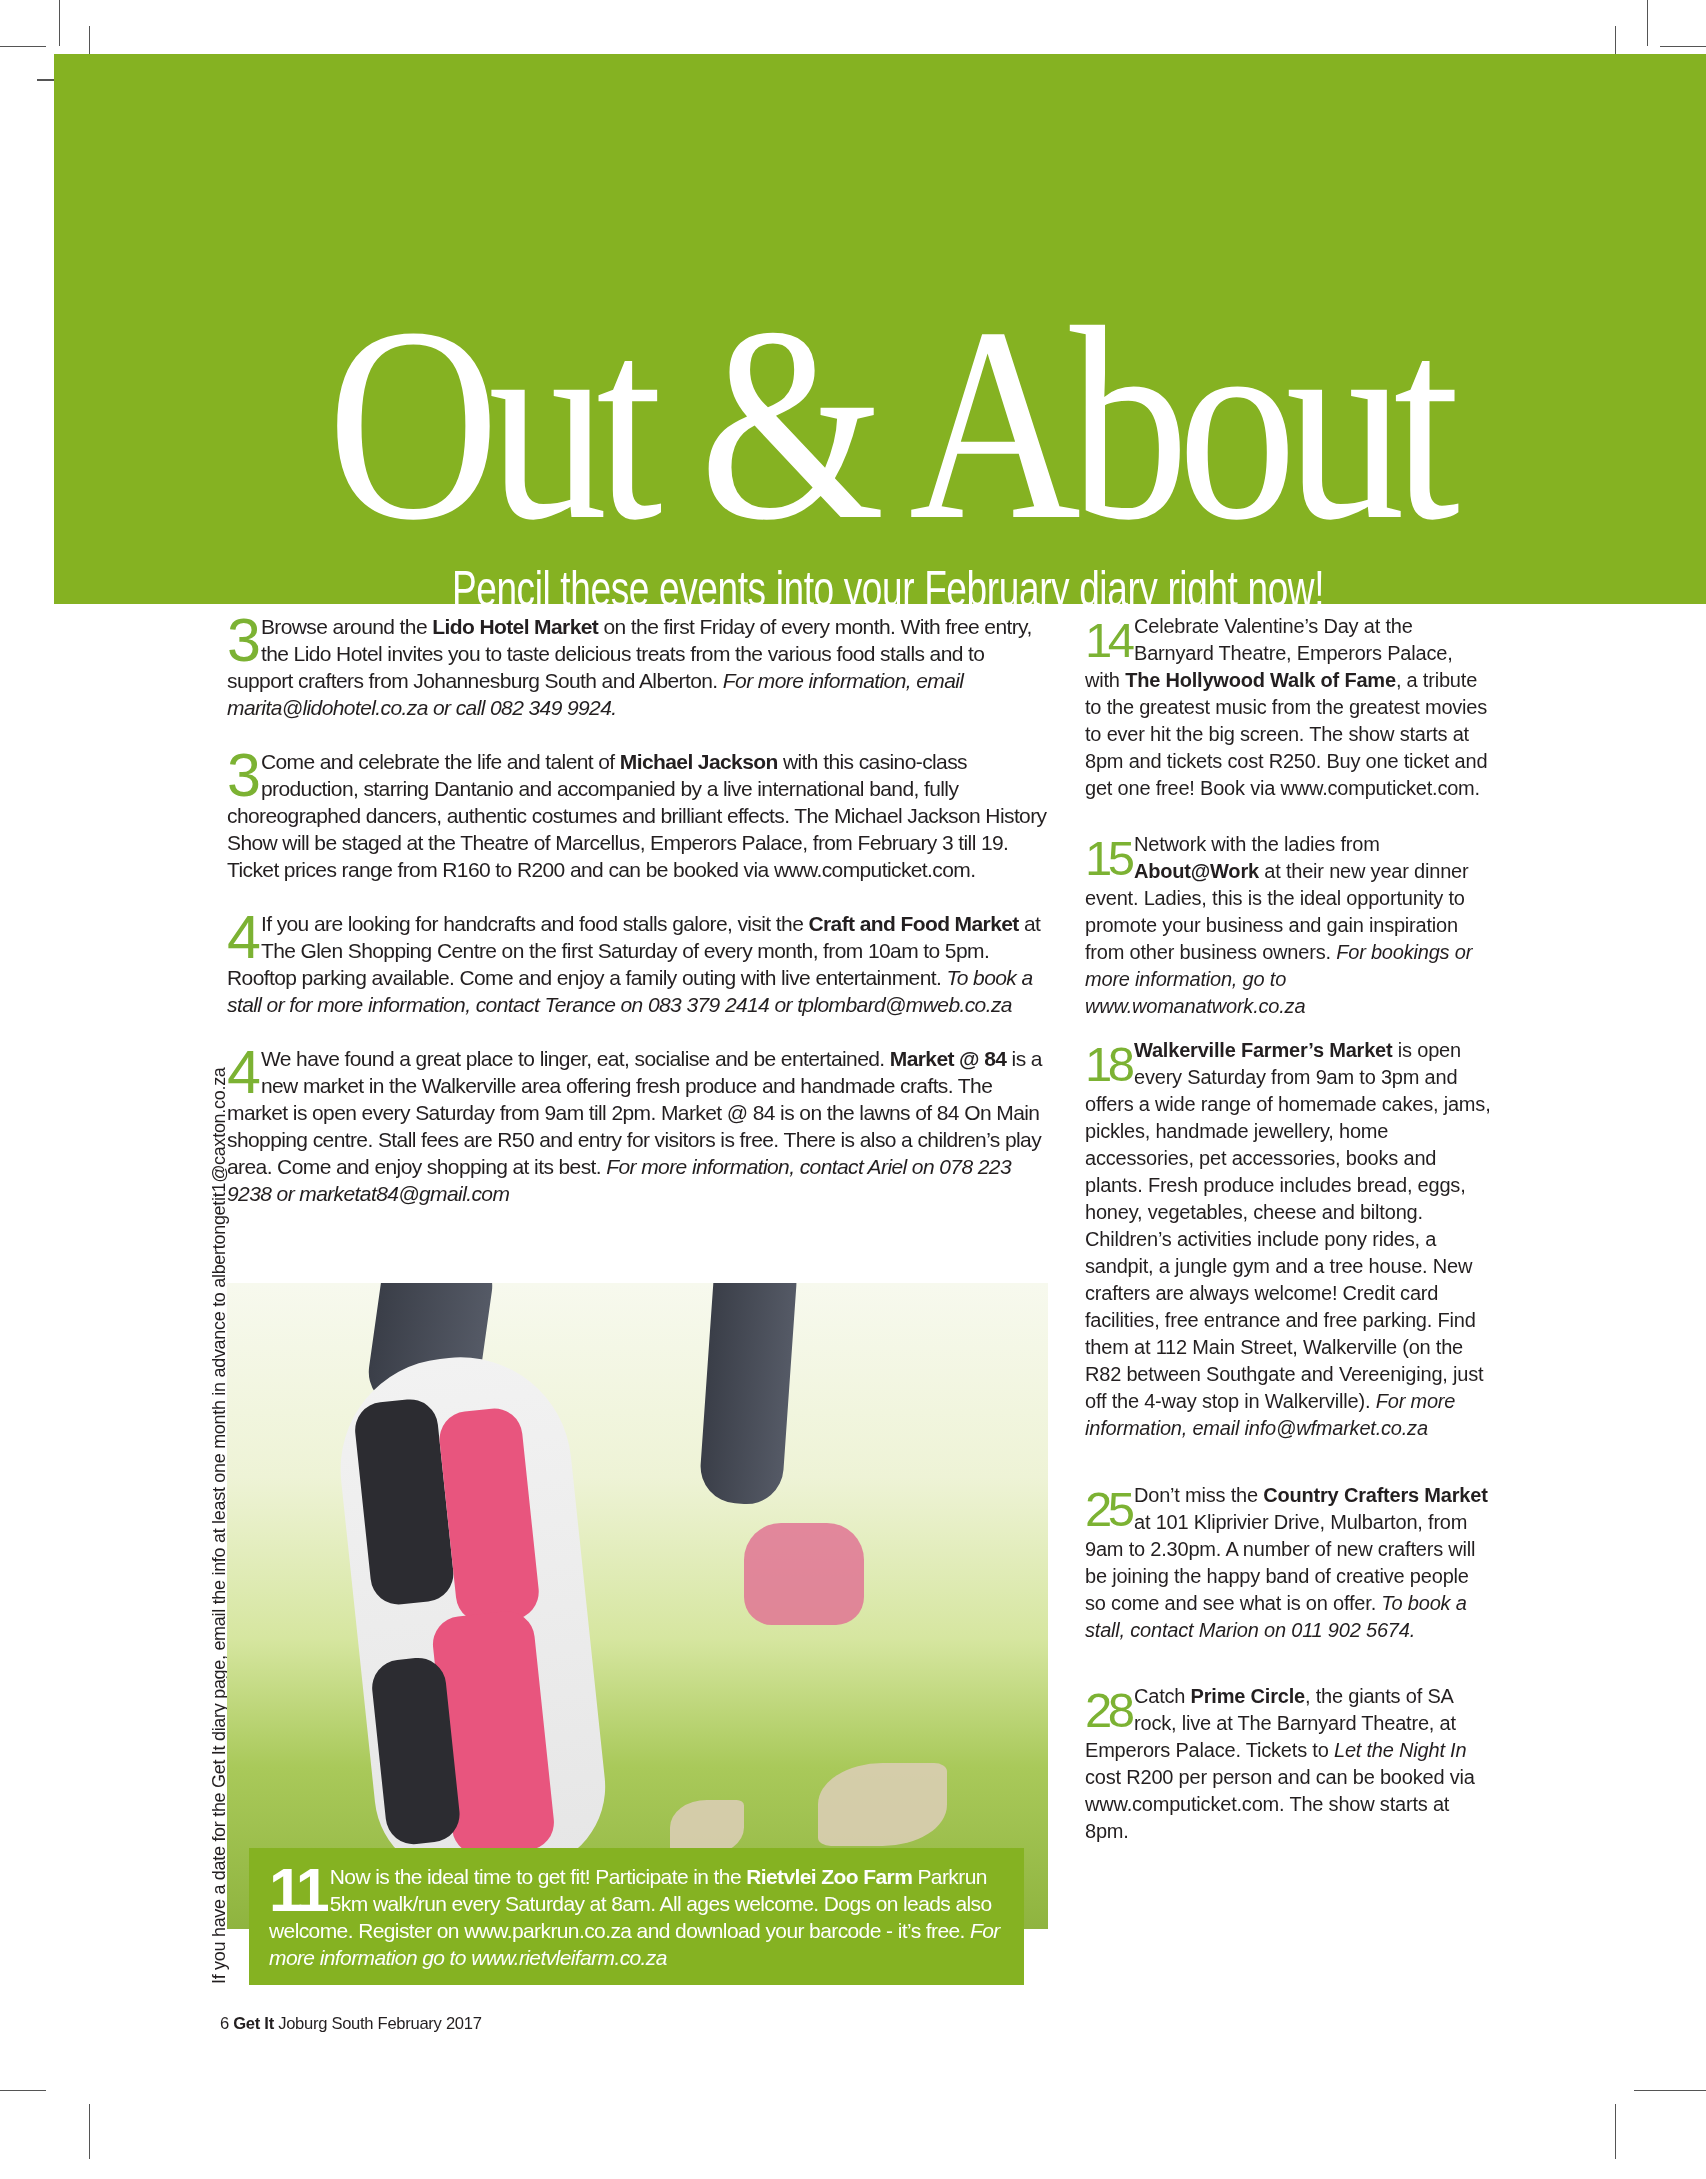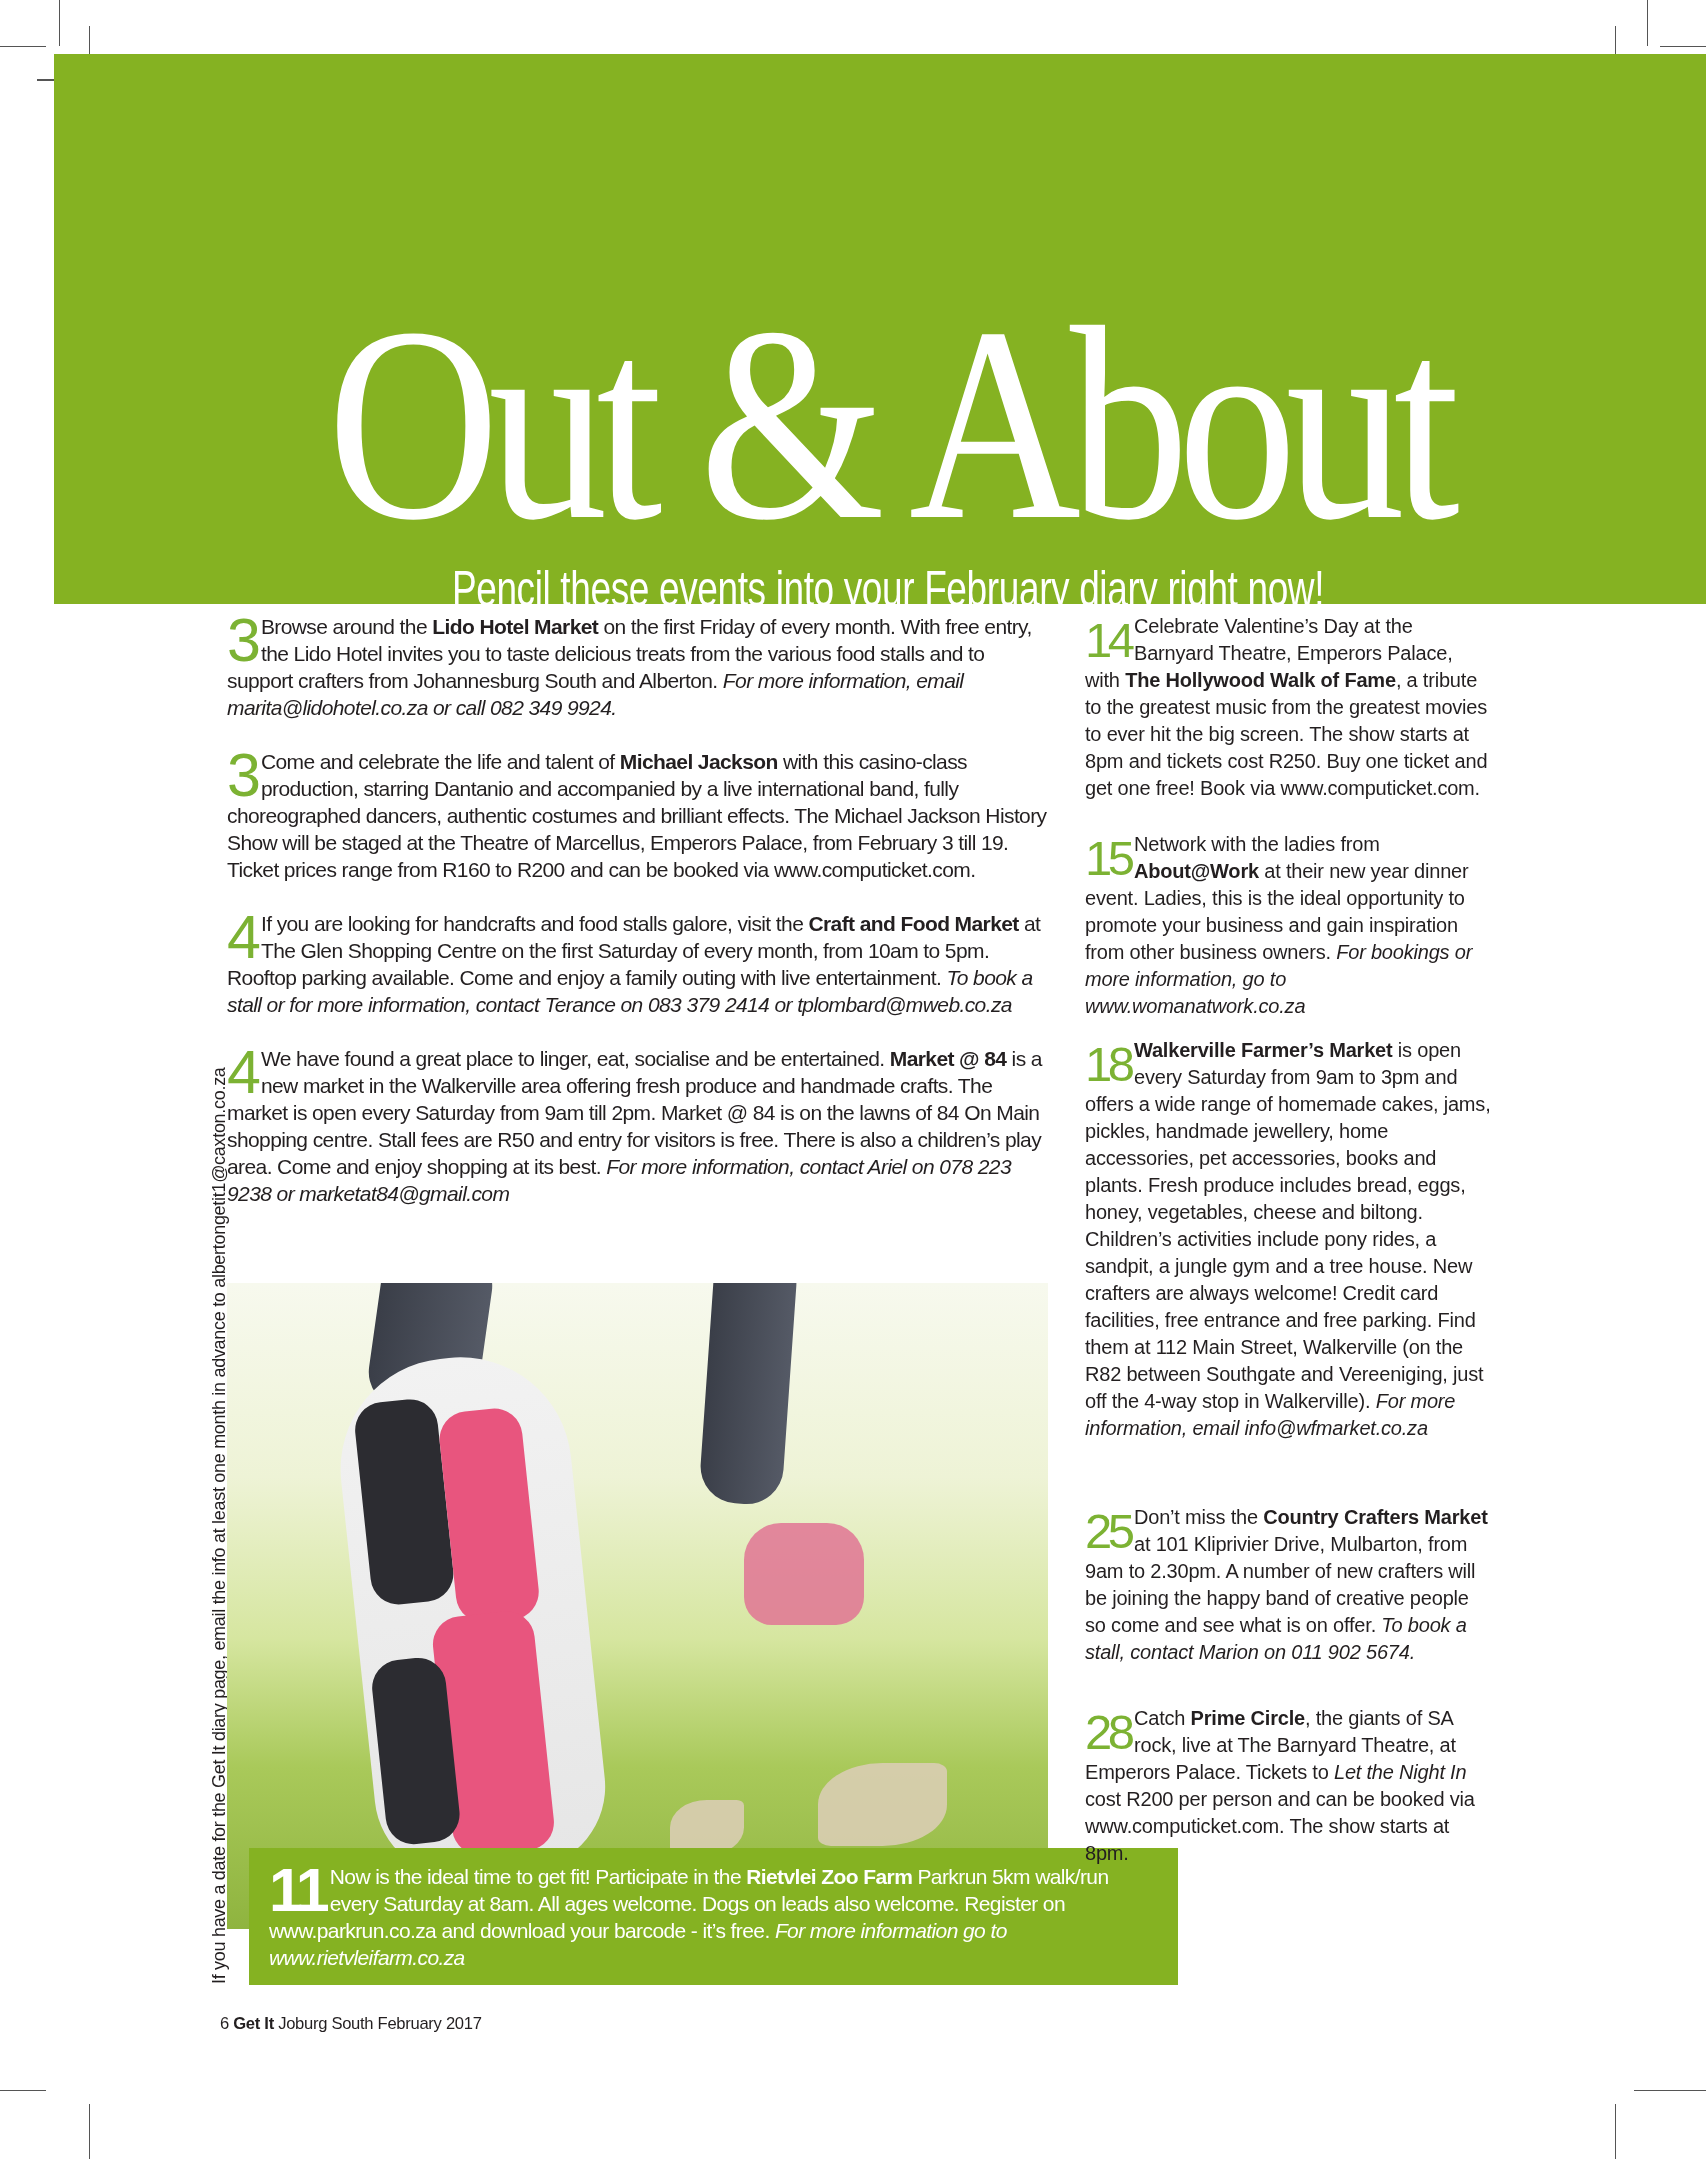--- a/index.html
+++ b/index.html
@@ -27,21 +27,21 @@
                font-size: 18px; white-space: nowrap; color: #231f20; letter-spacing: -0.3px; width: 1080px; }
   .photo { position: absolute; left: 227px; top: 1283px; width: 821px; height: 646px; overflow: hidden;
            background: linear-gradient(180deg, #f7f9ee 0%, #eef3d6 30%, #d6e6a0 55%, #a9c95a 75%, #8fb43f 100%); }
   .leg { position: absolute; background: linear-gradient(90deg,#3a3e48,#555a66); border-radius: 37px; }
   .shoe-sole { position: absolute; left: 129px; top: 74px; width: 231px; height: 517px; border-radius: 111px 111px 83px 83px;
                background: linear-gradient(180deg, #f2f2f2 0%, #e6e6e6 100%); transform: rotate(-6deg); }
   .pink { position: absolute; background: #e8557e; border-radius: 28px; }
   .dark { position: absolute; background: #2c2c31; border-radius: 28px; }
   .shoe2 { position: absolute; left: 517px; top: 240px; width: 120px; height: 102px; background: #e07494; border-radius: 37px 37px 28px 28px; opacity: .85; }
   .leaf { position: absolute; background: #d9cdb2; border-radius: 50% 10% 50% 10%; opacity: .9; }
-  .callout { position: absolute; left: 249px; top: 1848px; width: 929px; height: 137px; background: #85b222; color: #ffffff;
+  .callout { position: absolute; left: 249px; top: 1848px; width: 775px; height: 137px; background: #85b222; color: #ffffff;
              box-sizing: border-box; padding: 14.8px 18.5px 0 20px; font-size: 21px; line-height: 27px; letter-spacing: -0.6px; }
   .callout .num { color: #ffffff; font-weight: bold; }
   .footer { position: absolute; left: 220px; top: 2014px; font-size: 16.6px; color: #231f20; letter-spacing: -0.3px; }
   .footer b { font-weight: bold; }
 </style>
 </head>
 <body>
 
 <div class="crop" style="left:59px;top:0;width:0.9px;height:46px;"></div>
 <div class="crop" style="left:89px;top:26px;width:0.9px;height:37px;"></div>
@@ -96,21 +96,21 @@
   <span class="num">11</span><span>Now is the ideal time to get fit! Participate in the </span><b>Rietvlei Zoo Farm</b><span> Parkrun 5km walk/run every Saturday at 8am. All ages welcome. Dogs on leads also welcome. Register on www.parkrun.co.za and download your barcode - it’s free. </span><i>For more information go to www.rietvleifarm.co.za</i>
 </div>
 
 <div class="col-right">
   <div class="event ev-right" style="margin-bottom:29px;">
     <span class="num">14</span><span>Celebrate Valentine’s Day at the Barnyard Theatre, Emperors Palace, with </span><b>The Hollywood Walk of Fame</b><span>, a tribute to the greatest music from the greatest movies to ever hit the big screen. The show starts at 8pm and tickets cost R250. Buy one ticket and get one free! Book via www.computicket.com.</span>
   </div>
   <div class="event ev-right" style="margin-bottom:17px;">
     <span class="num">15</span><span>Network with the ladies from </span><b>About@Work</b><span> at their new year dinner event. Ladies, this is the ideal opportunity to promote your business and gain inspiration from other business owners. </span><i>For bookings or more information, go to www.womanatwork.co.za</i>
   </div>
-  <div class="event ev-right" style="margin-bottom:62px;">
+  <div class="event ev-right" style="margin-bottom:40px;">
     <span class="num">18</span><b>Walkerville Farmer’s Market</b><span> is open every Saturday from 9am to 3pm and offers a wide range of homemade cakes, jams, pickles, handmade jewellery, home accessories, pet accessories, books and plants. Fresh produce includes bread, eggs, honey, vegetables, cheese and biltong. Children’s activities include pony rides, a sandpit, a jungle gym and a tree house. New crafters are always welcome! Credit card facilities, free entrance and free parking. Find them at 112 Main Street, Walkerville (on the R82 between Southgate and Vereeniging, just off the 4-way stop in Walkerville). </span><i>For more information, email info@wfmarket.co.za</i>
   </div>
   <div class="event ev-right" style="margin-bottom:39px;">
     <span class="num">25</span><span>Don’t miss the </span><b>Country Crafters Market</b><span> at 101 Kliprivier Drive, Mulbarton, from 9am to 2.30pm. A number of new crafters will be joining the happy band of creative people so come and see what is on offer. </span><i>To book a stall, contact Marion on 011 902 5674.</i>
   </div>
   <div class="event ev-right">
     <span class="num">28</span><span>Catch </span><b>Prime Circle</b><span>, the giants of SA rock, live at The Barnyard Theatre, at Emperors Palace. Tickets to </span><i>Let the Night In</i><span> cost R200 per person and can be booked via www.computicket.com. The show starts at 8pm.</span>
   </div>
 </div>
 

